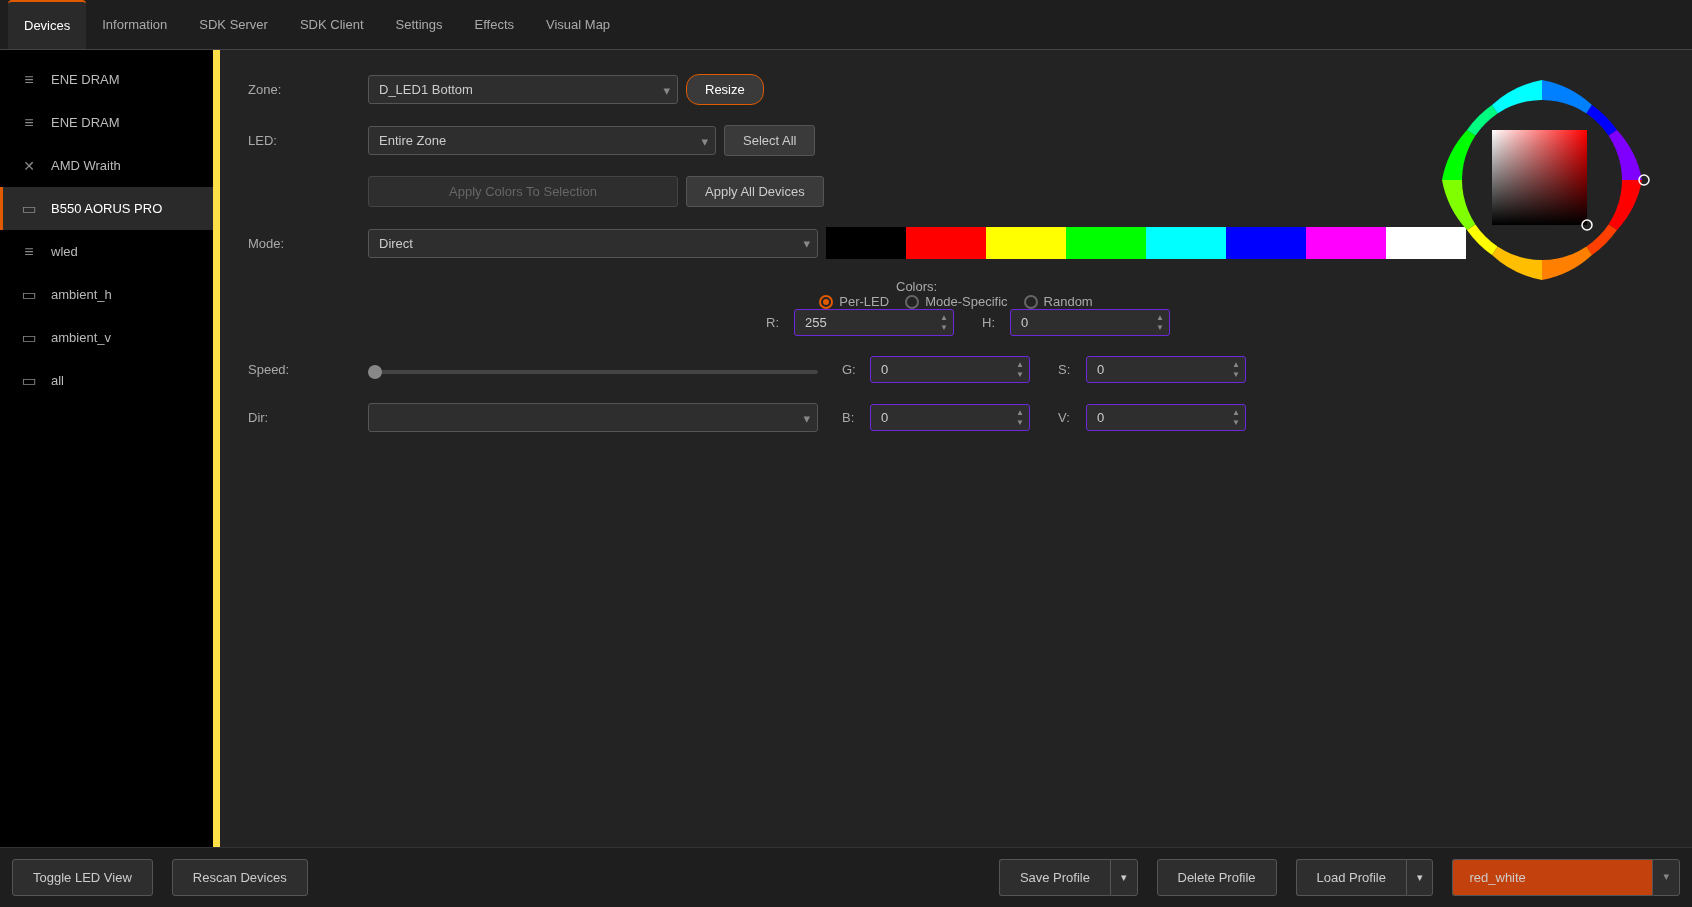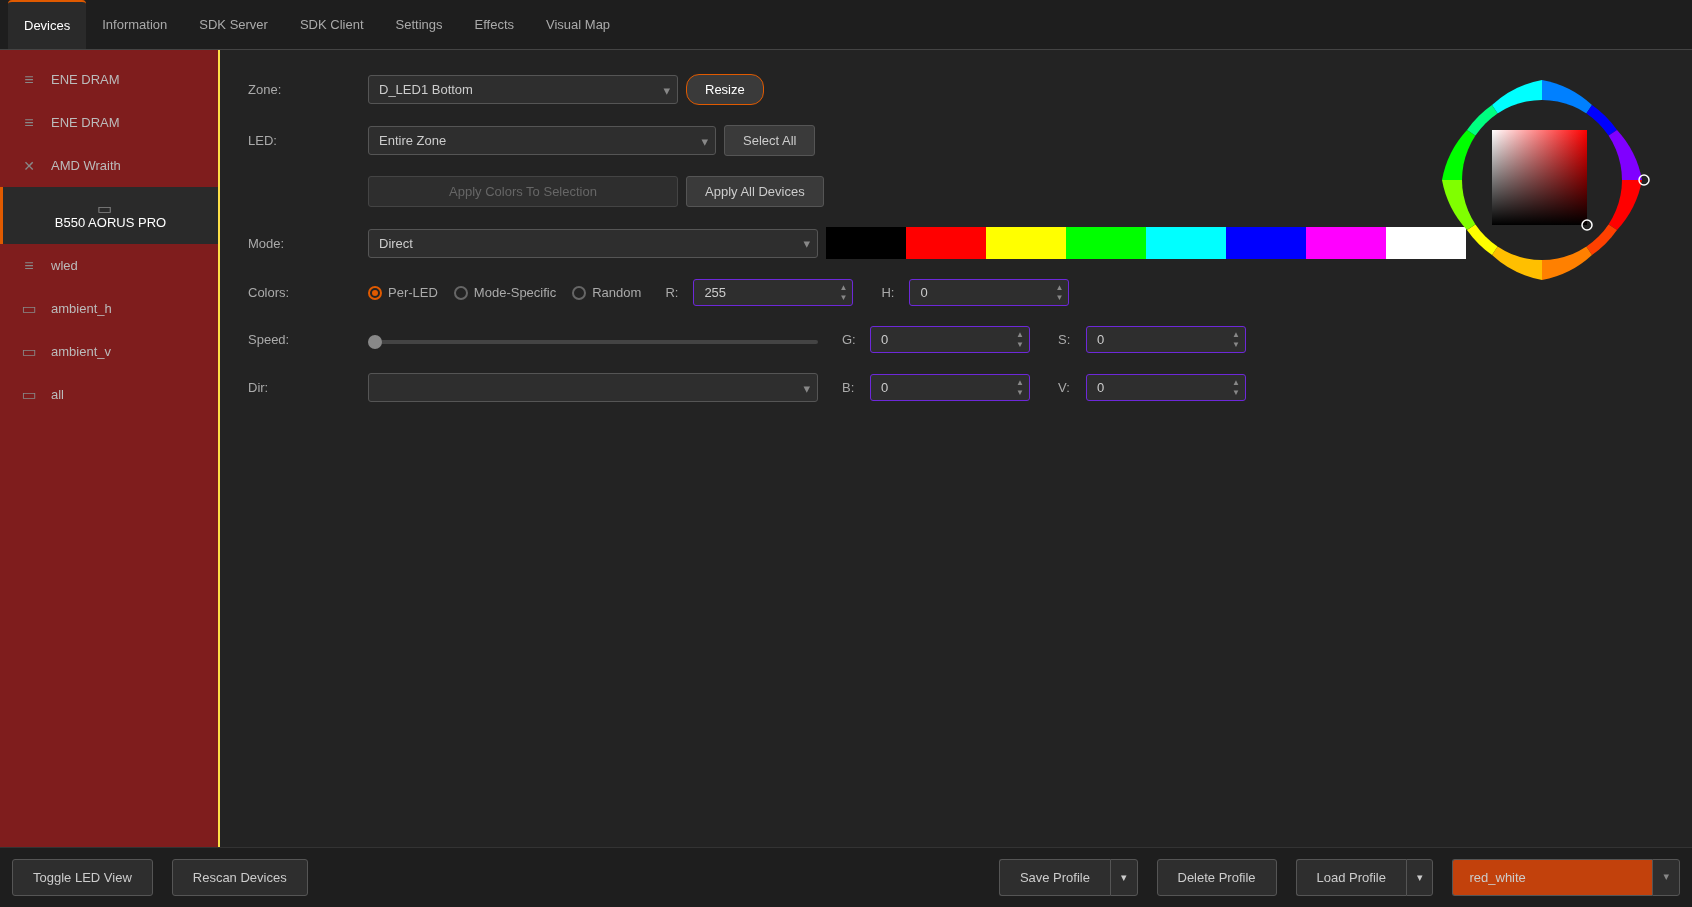--- a/index.html
+++ b/index.html
@@ -39,39 +39,38 @@
 
     
     .main-layout {
       display: flex;
       height: calc(907px - 50px - 60px);
     }
 
     
     .sidebar {
       width: 220px;
-      background: #7f1d1d;
-      border-right: 2px solid #fde047;
+      background: #000000;
+      border-right: 7px solid #fde047;
       overflow-y: auto;
       padding-top: 8px;
     }
     .sidebar-item {
       display: flex;
       align-items: center;
       padding: 14px 16px;
       cursor: pointer;
       color: #bbb;
       border-left: 3px solid transparent;
       position: relative;
     }
     .sidebar-item.active {
       background: #2a2a2a;
       border-left: 3px solid #e05a00;
       color: #fff;
-      flex-direction: column;
     }
     .sidebar-icon {
       width: 20px;
       height: 14px;
       margin-right: 12px;
       display: flex;
       align-items: center;
       justify-content: center;
     }
     
@@ -406,20 +405,21 @@
     .mode-row {
       display: flex;
       align-items: center;
       margin-bottom: 20px;
     }
 
     .colors-row {
       display: flex;
       align-items: center;
       margin-bottom: 20px;
+      flex-direction: column;
     }
   </style>
 </head>
 <body>
 
 <div class="tab-bar">
   <div class="tab active">
     <span>Devices</span>
   </div>
   <div class="tab">

